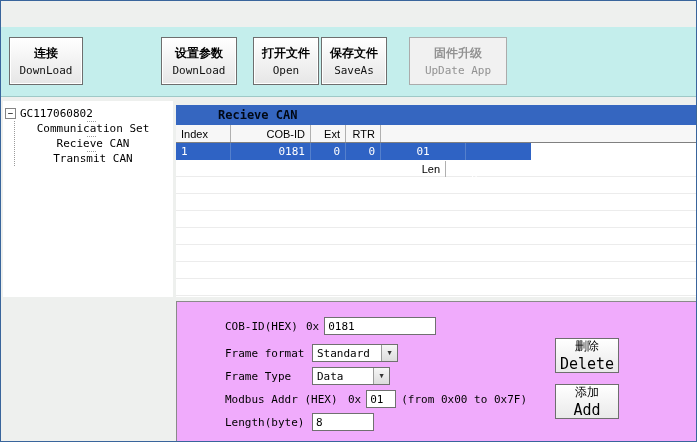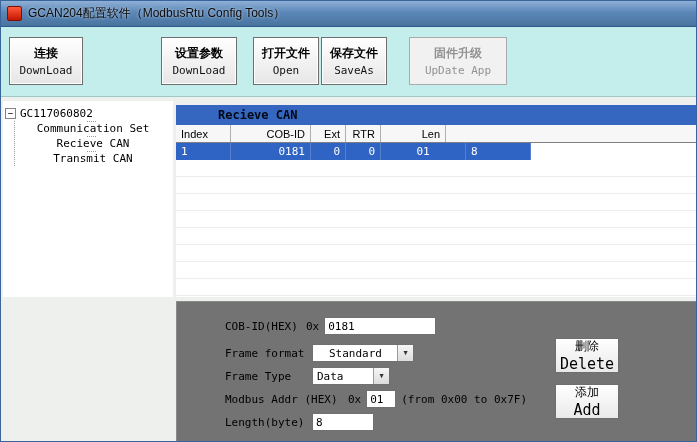--- a/index.html
+++ b/index.html
@@ -72,31 +72,31 @@
     position:absolute; left:175px; top:142px; width:355px; height:17px;
     background:#2f63c4; color:#fff; display:flex; font-size:11px; cursor:pointer;
     font-family:"DejaVu Sans Mono","Liberation Mono",monospace;
   }
   .rc{ border-right:1px solid #5580cc; display:flex; align-items:center; padding:0 5px; }
   .c0{ width:55px; }
   .c1{ width:80px; justify-content:flex-end; }
   .c2{ width:35px; justify-content:flex-end; }
   .c3{ width:35px; justify-content:flex-end; }
   .c4{ width:85px; justify-content:flex-end; }
-  .c5{ width:65px; justify-content:flex-end; }
+  .c5{ width:65px; justify-content:flex-end;margin-top:36px; }
   .rc.c4{ justify-content:center; }
   .rc.c5{ justify-content:flex-start; }
   .grid-empty{
     position:absolute; left:175px; top:159px; width:522px; height:137px;
     background:repeating-linear-gradient(to bottom,#ffffff 0 16px,#ececec 16px 17px);
   }
   
   .form-panel{
     position:absolute; left:175px; top:300px; width:521px; height:141px;
-    background:#737373; border:1px solid #8a8a8a;
+    background:#f0abfc; border:1px solid #8a8a8a;
     font-family:"DejaVu Sans Mono","Liberation Mono",monospace; font-size:11px; color:#000;
   }
   .frow{ position:absolute; left:48px; height:20px; display:flex; align-items:center; gap:5px; }
   .flabel{ display:inline-block; }
   .txt{
     height:18px; border:1px solid #707070; font-size:11px; padding:0 3px;
     font-family:"DejaVu Sans Mono","Liberation Mono",monospace; background:#fff; color:#000;
   }
   .select{
     height:18px; border:1px solid #707070; background:#fff; display:flex;
@@ -116,24 +116,20 @@
   }
   .side-btn .zh{ font-size:12px; }
   .side-btn .en{ font-size:15px; font-family:"DejaVu Sans Mono","Liberation Mono",monospace; }
   .hint{ font-size:11px; white-space:nowrap; }
 </style>
 </head>
 <body>
 
 <div class="window">
 
-  <div class="titlebar">
-    <span class="app-icon"></span>
-    <span class="title-text">GCAN204配置软件（ModbusRtu Config Tools）</span>
-  </div>
 
   <div class="toolbar">
     <button class="tb" style="left:8px;width:74px">
       <span class="zh">连接</span>
       <span class="en">DownLoad</span>
     </button>
     <button class="tb" style="left:160px;width:76px">
       <span class="zh">设置参数</span>
       <span class="en">DownLoad</span>
     </button>
@@ -194,21 +190,21 @@
   <div class="form-panel">
 
     <div class="frow" style="top:14px;">
       <span class="flabel" style="width:76px;">COB-ID(HEX)</span>
       <span>0x</span>
       <input class="txt" style="width: 112px;" value="0181">
     </div>
 
     <div class="frow" style="top:41px;">
       <span class="flabel" style="width:82px;">Frame format</span>
-      <div class="select" style="width:102px;padding-left:12px;">
+      <div class="select" style="width:86px;">
         <span class="sel-val">Standard</span>
         <span class="sel-btn">▼</span>
       </div>
     </div>
 
     <div class="frow" style="top:64px;">
       <span class="flabel" style="width:82px;">Frame Type</span>
       <div class="select" style="width:78px;">
         <span class="sel-val">Data</span>
         <span class="sel-btn">▼</span>

